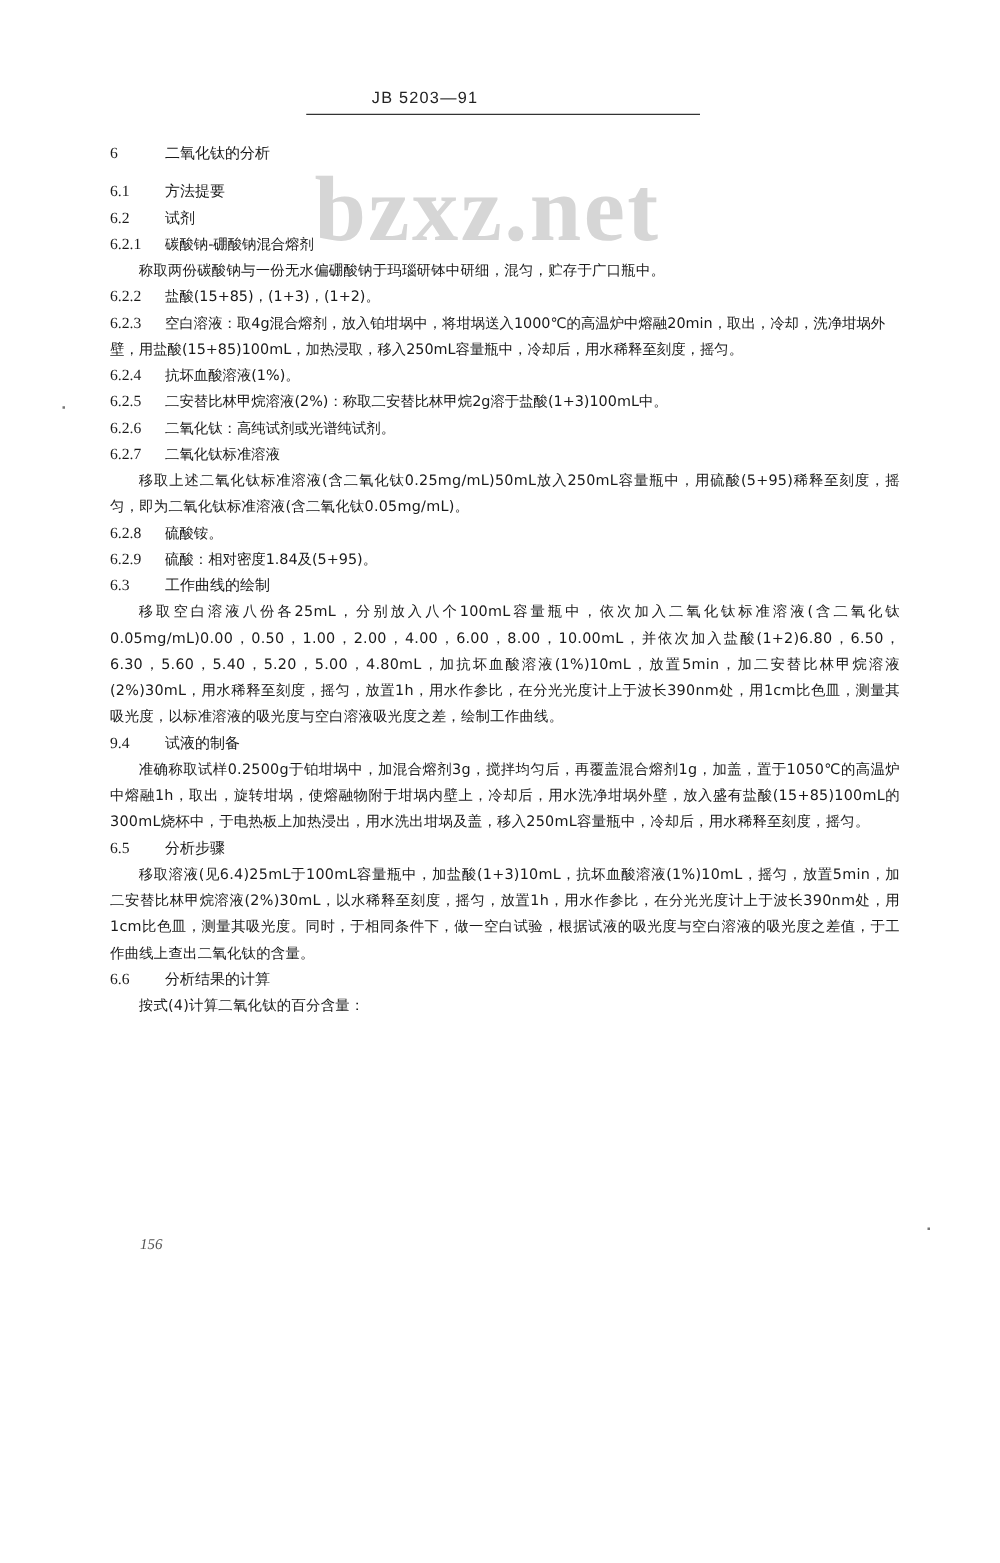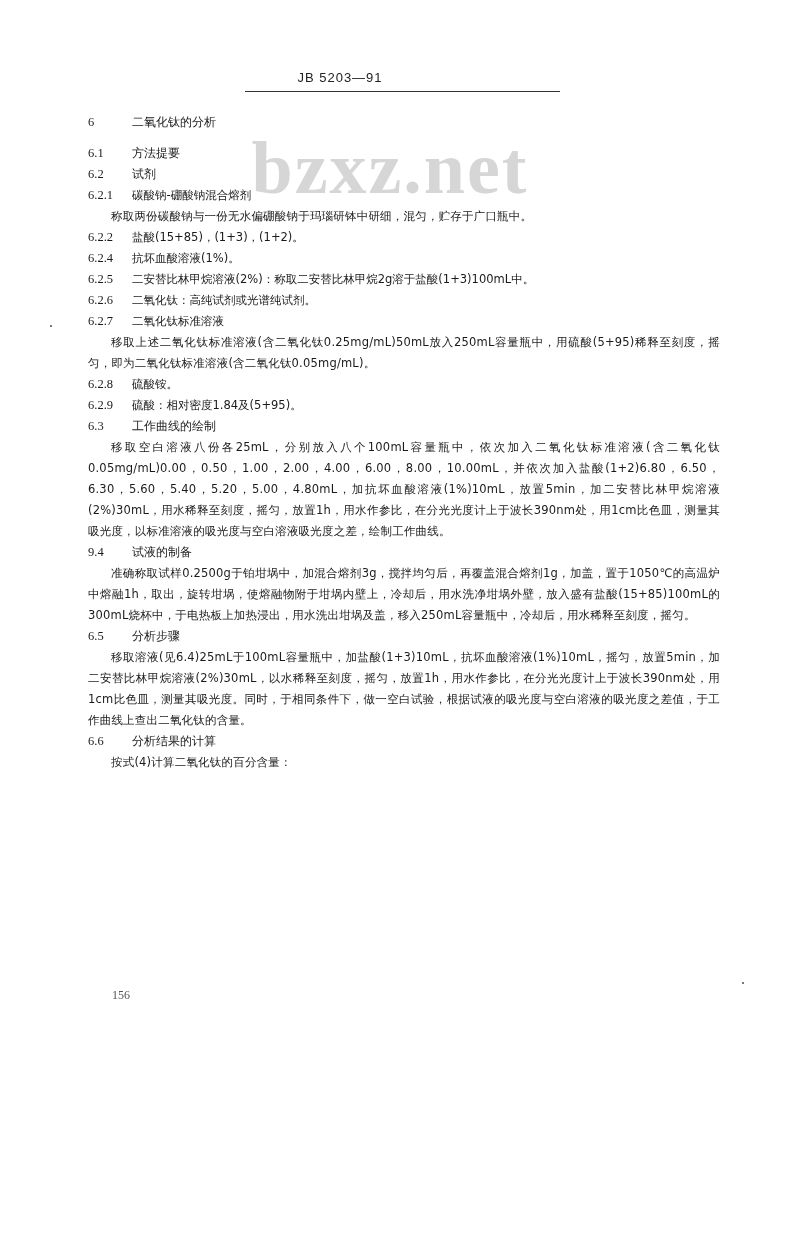--- a/index.html
+++ b/index.html
@@ -23,39 +23,40 @@
     .content {
       position: absolute; top: 112px; left: 88px; width: 632px; z-index: 1;
       font-size: 11.5px; line-height: 21px;
     }
     .h1 { font-size: 12px; margin-bottom: 10px; }
     .h2 { font-size: 12px; }
     .h3 { font-size: 11.5px; }
     .num { display: inline-block; min-width: 34px; margin-right: 10px; font-family: "Liberation Serif", serif; font-size: 12.5px; }
     .para { text-indent: 2em; text-align: justify; letter-spacing: 0.2px; }
     .page-number {
-      position: absolute; top: 988px; left: 112px; font-family: "Liberation Serif", serif; font-size: 12px; color: #555;
+      position: absolute; top: 988px; left: 112px; font-family: "Liberation Serif", serif; font-size: 12px; color: #555; font-style: italic;
     }
     .dot { position: absolute; width: 2px; height: 2px; background: #777; }
   </style>
 </head>
 <body>
 
 <div class="header">JB 5203—91</div>
 <div class="header-rule"></div>
 
 <div class="watermark">bzxz.net</div>
 
 <div class="content" id="content">
     <div class="h1"><span class="num">6</span><span>二氧化钛的分析</span></div>
     <div class="h2"><span class="num">6.1</span><span>方法提要</span></div>
     <div class="h2"><span class="num">6.2</span><span>试剂</span></div>
     <div class="h3"><span class="num">6.2.1</span><span>碳酸钠-硼酸钠混合熔剂</span></div>
     <div class="para">称取两份碳酸钠与一份无水偏硼酸钠于玛瑙研钵中研细，混匀，贮存于广口瓶中。</div>
     <div class="h3"><span class="num">6.2.2</span><span>盐酸(15+85)，(1+3)，(1+2)。</span></div>
+    <div class="h3"><span class="num">6.2.3</span><span>空白溶液：取4g混合熔剂，放入铂坩埚中，将坩埚送入1000℃的高温炉中熔融20min，取出，冷却，洗净坩埚外壁，用盐酸(15+85)100mL，加热浸取，移入250mL容量瓶中，冷却后，用水稀释至刻度，摇匀。</span></div>
     <div class="h3"><span class="num">6.2.4</span><span>抗坏血酸溶液(1%)。</span></div>
     <div class="h3"><span class="num">6.2.5</span><span>二安替比林甲烷溶液(2%)：称取二安替比林甲烷2g溶于盐酸(1+3)100mL中。</span></div>
     <div class="h3"><span class="num">6.2.6</span><span>二氧化钛：高纯试剂或光谱纯试剂。</span></div>
     <div class="h3"><span class="num">6.2.7</span><span>二氧化钛标准溶液</span></div>
     <div class="para">移取上述二氧化钛标准溶液(含二氧化钛0.25mg/mL)50mL放入250mL容量瓶中，用硫酸(5+95)稀释至刻度，摇匀，即为二氧化钛标准溶液(含二氧化钛0.05mg/mL)。</div>
     <div class="h3"><span class="num">6.2.8</span><span>硫酸铵。</span></div>
     <div class="h3"><span class="num">6.2.9</span><span>硫酸：相对密度1.84及(5+95)。</span></div>
     <div class="h2"><span class="num">6.3</span><span>工作曲线的绘制</span></div>
     <div class="para">移取空白溶液八份各25mL，分别放入八个100mL容量瓶中，依次加入二氧化钛标准溶液(含二氧化钛0.05mg/mL)0.00，0.50，1.00，2.00，4.00，6.00，8.00，10.00mL，并依次加入盐酸(1+2)6.80，6.50，6.30，5.60，5.40，5.20，5.00，4.80mL，加抗坏血酸溶液(1%)10mL，放置5min，加二安替比林甲烷溶液(2%)30mL，用水稀释至刻度，摇匀，放置1h，用水作参比，在分光光度计上于波长390nm处，用1cm比色皿，测量其吸光度，以标准溶液的吸光度与空白溶液吸光度之差，绘制工作曲线。</div>
     <div class="h2"><span class="num">9.4</span><span>试液的制备</span></div>

